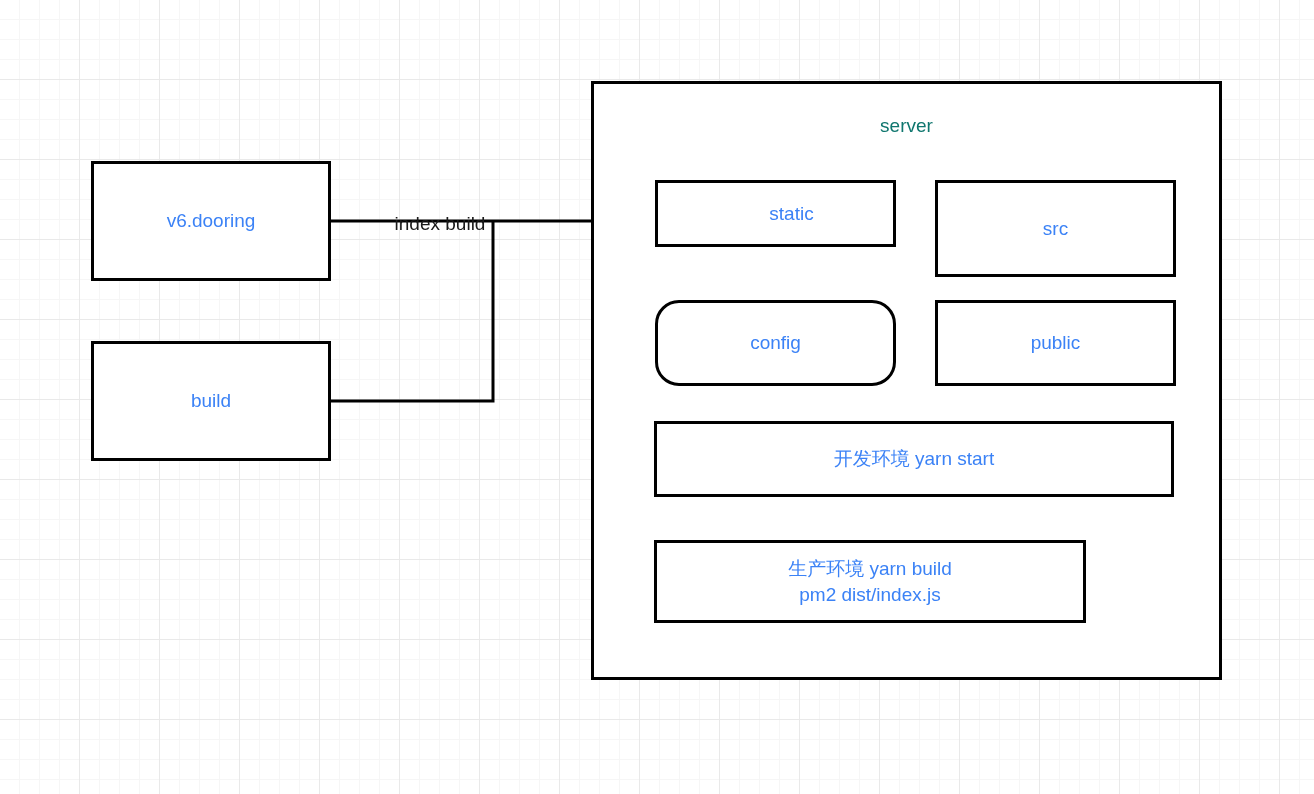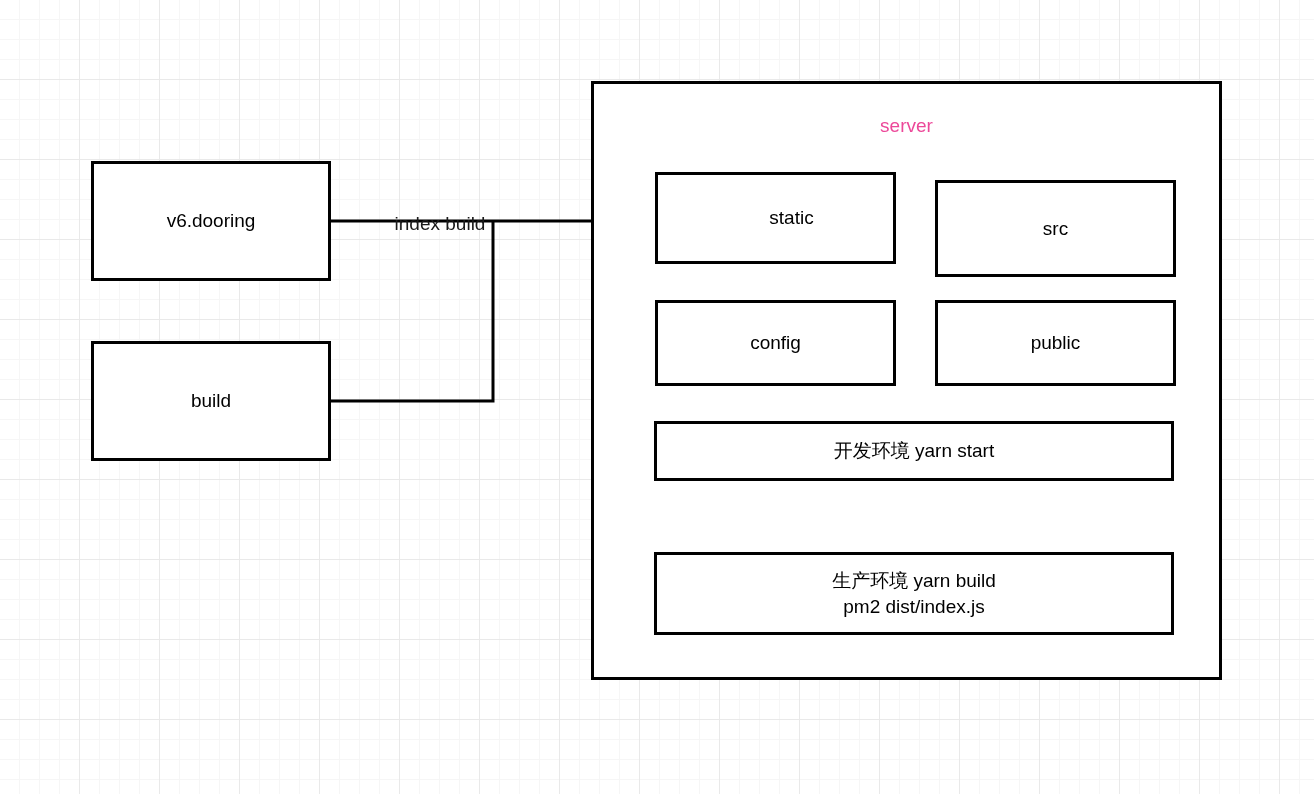--- a/index.html
+++ b/index.html
@@ -32,37 +32,37 @@
   }
   .box {
     position: absolute;
     box-sizing: border-box;
     border: 3px solid #000000;
     background: #ffffff;
     display: flex;
     align-items: center;
     justify-content: center;
     text-align: center;
-    color: #000000;
+    color: #3b82f6;
     font-size: 19px;
     line-height: 1.32;
     white-space: pre-line;
   }
   .container-box {
     position: absolute;
     box-sizing: border-box;
     border: 3px solid #000000;
     background: #ffffff;
   }
   .container-title {
     position: absolute;
     left: 0;
     right: 0;
     text-align: center;
-    color: #ec4899;
+    color: #0f766e;
     font-size: 19px;
   }
   .edge-label {
     position: absolute;
     color: #1a1a1a;
     font-size: 19px;
     white-space: nowrap;
     text-align: center;
     line-height: 1;
   }
@@ -100,38 +100,38 @@
   <div class="box" style="left:91px; top:341px; width:240px; height:120px;">
     <span>build</span>
   </div>
 
   <div class="edge-label" style="left:386px; top:214px; width:108px;">index build</div>
 
   <div class="container-box" style="left:591px; top:81px; width:631px; height:599px;">
     <div class="container-title" style="top:31px;">server</div>
   </div>
 
-  <div class="box" style="left:655px; top:172px; width:241px; height:92px;padding-left:32px;">
+  <div class="box" style="left:655px; top:180px; width:241px; height:67px;padding-left:32px;">
     <span>static</span>
   </div>
 
   <div class="box" style="left:935px; top:180px; width:241px; height:97px;">
     <span>src</span>
   </div>
 
-  <div class="box" style="left:655px; top:300px; width:241px; height:86px;">
+  <div class="box" style="left:655px; top:300px; width:241px; height:86px;border-radius:24px;">
     <span>config</span>
   </div>
 
   <div class="box" style="left:935px; top:300px; width:241px; height:86px;">
     <span>public</span>
   </div>
 
-  <div class="box" style="left:654px; top:421px; width:520px; height:60px;">
+  <div class="box" style="left:654px; top:421px; width:520px; height:76px;">
     <span>开发环境 yarn start</span>
   </div>
 
-  <div class="box" style="left:654px; top:552px; width:520px; height:83px;">
+  <div class="box" style="left:654px; top:540px; width:432px; height:83px;">
     <span>生产环境 yarn build
 pm2 dist/index.js</span>
   </div>
 
 </div>
 
 </body></html>

